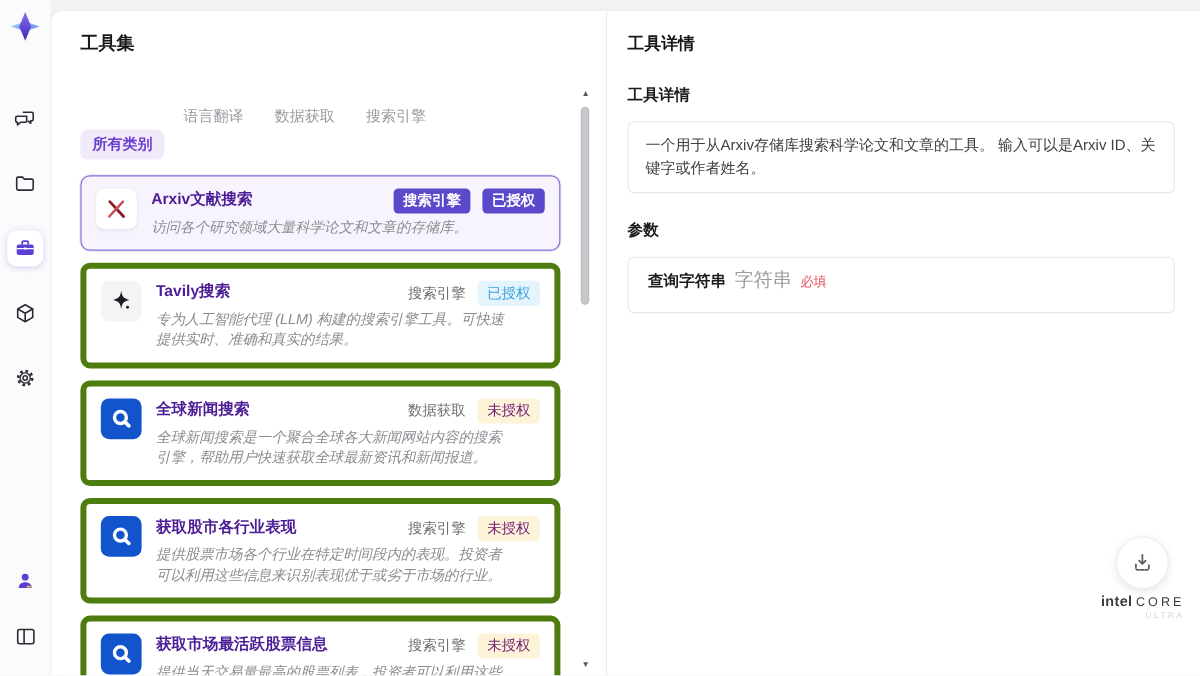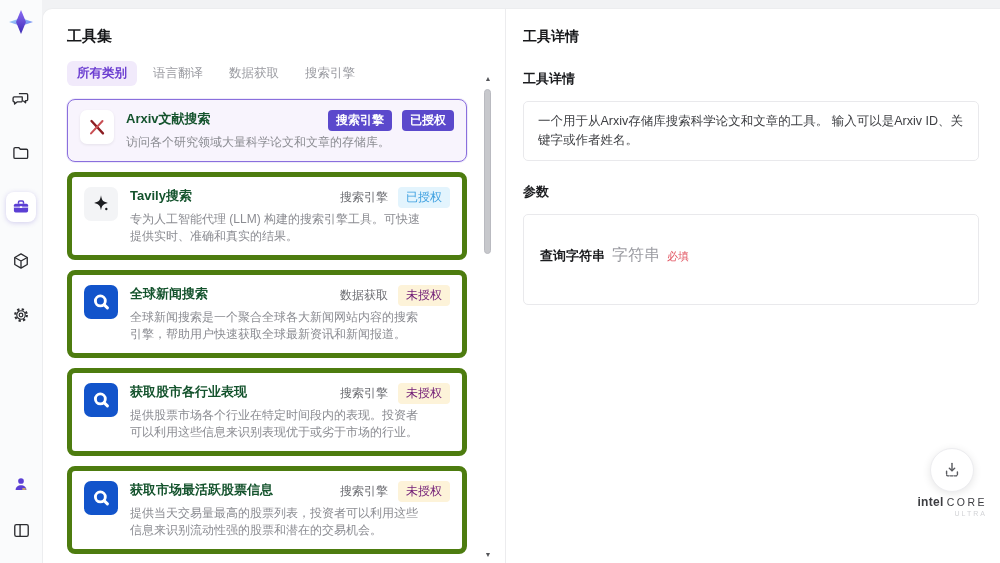--- a/index.html
+++ b/index.html
@@ -17,58 +17,58 @@
   .rail svg { display:block; }
 
   
   .main-card { position:absolute; left:42px; top:8px; width:958px; height:555px; background:#fff; border-top-left-radius:10px; border:1px solid #ecedef; border-right:none; border-bottom:none; overflow:hidden; }
 
   
   .list-pane { position:absolute; left:0; top:0; width:463px; height:555px; border-right:1px solid #ececee; padding:18px 38px 0 24px; }
   .pane-title { font-size:15px; font-weight:700; color:#17181a; margin-bottom:15px; }
   .tabs { display:flex; align-items:center; gap:6px; margin-bottom:13px; }
   .tab { font-size:12.5px; color:#9a9ba1; padding:4px 10px; border-radius:6px; cursor:pointer; white-space:nowrap; }
-  .tab.active { color:#6c3fd1; background:#f1eafb; font-weight:700; }
+  .tab.active { color:#6c3fd1; background:#f1eafb; font-weight:700;margin-top:47px; }
 
   .cards { display:flex; flex-direction:column; gap:10px; }
   .tool-card { display:flex; gap:12px; background:#fff; border:5px solid #4d7c0f; border-radius:8px; padding:10px 12px; cursor:pointer; }
   .tool-card.selected { border:1px solid #8a6fdd; background:#f8f4fd; box-shadow:0 0 0 1px rgba(138,111,221,.15); }
   .t-icon { width:34px; height:34px; border-radius:7px; flex:0 0 34px; display:flex; align-items:center; justify-content:center; background:#f3f4f6; }
   .t-icon svg { display:none; width:22px; height:22px; }
   .icon-arxiv { background:#ffffff; box-shadow:0 1px 3px rgba(0,0,0,.08); }
   .icon-arxiv .ic-arxiv { display:block; }
   .icon-tavily .ic-tavily { display:block; }
   .icon-news-blue, .icon-stock-blue { background:#1254cb; }
   .icon-news-blue .ic-magnifier, .icon-stock-blue .ic-magnifier { display:block; }
   .icon-newspaper .ic-newspaper { display:block; }
   .t-body { flex:1; min-width:0; }
   .t-head { display:flex; justify-content:space-between; align-items:flex-start; }
-  .t-title { font-size:13px; font-weight:700; color:#14532d; line-height:18px; }
+  .t-title { font-size:13px; font-weight:700; color:#4c1d95; line-height:18px; }
   .t-meta { display:flex; align-items:center; gap:10px; flex:0 0 auto; margin-left:8px; }
   .t-cat { font-size:12px; color:#6d6e73; white-space:nowrap; }
   .t-status { font-size:12px; padding:2px 8px; border-radius:4px; white-space:nowrap; }
   .t-status.ok { background:#e3f4fd; color:#3ea0e0; }
   .t-status.no { background:#fdf3d9; color:#701a75; }
   .tool-card.selected .t-cat,
   .tool-card.selected .t-status { background:#5b49cc; color:#fff; font-size:12px; padding:2px 8px; border-radius:4px; font-weight:600; }
-  .t-desc { font-size:12px; color:#8b8c92; line-height:17px; margin-top:3px; padding-right:28px; }
+  .t-desc { font-size:12px; color:#8b8c92; line-height:17px; margin-top:3px; padding-right:28px;font-style:italic; }
 
   
   .scrollbar { position:absolute; left:440px; top:66px; width:10px; height:484px; }
   .sb-arrow { position:absolute; left:0; width:10px; height:8px; font-size:7px; line-height:8px; text-align:center; color:#55565a; }
   .sb-arrow.up { top:0; }
   .sb-arrow.down { bottom:0; }
   .sb-thumb { position:absolute; left:1px; top:14px; width:7px; height:165px; background:#c7c8cc; border-radius:4px; border:1px solid #b9bac0; }
 
   
   .detail-pane { position:absolute; left:464px; top:0; width:494px; height:555px; padding:19px 22px 0 16px; }
   .detail-title { font-size:14px; font-weight:700; color:#17181a; margin-bottom:24px; }
   .section-h { font-size:13px; font-weight:700; color:#1b1c1f; margin-bottom:13px; }
   .intro-box { border:1px solid #e9e9ec; border-radius:5px; background:#fff; padding:10px 14px; font-size:12.5px; color:#3f4044; line-height:19px; margin-bottom:22px; }
-  .param-box { border:1px solid #e9e9ec; border-radius:5px; background:#fff; padding:30px 16px; }
+  .param-box { border:1px solid #e9e9ec; border-radius:5px; background:#fff; padding:8px 16px; }
   .param-head { display:flex; align-items:baseline; gap:7px; margin-bottom:8px; }
   .param-name { font-size:13px; font-weight:700; color:#1b1c1f; }
   .param-type { font-size:16px; color:#9a9ba1; }
   .param-required { font-size:11px; color:#e25562; }
   .param-desc { font-size:12.5px; color:#55565c; line-height:18px; }
 
   
   .fab-area { position:absolute; right:13px; bottom:12px; display:flex; flex-direction:column; align-items:center; z-index:4; }
   .download-fab { width:44px; height:44px; border-radius:50%; background:#fff; border:1px solid #ededf0; box-shadow:0 2px 8px rgba(0,0,0,.10); display:flex; align-items:center; justify-content:center; cursor:pointer; }
   .brand { margin-top:4px; text-align:right; line-height:12px; }

